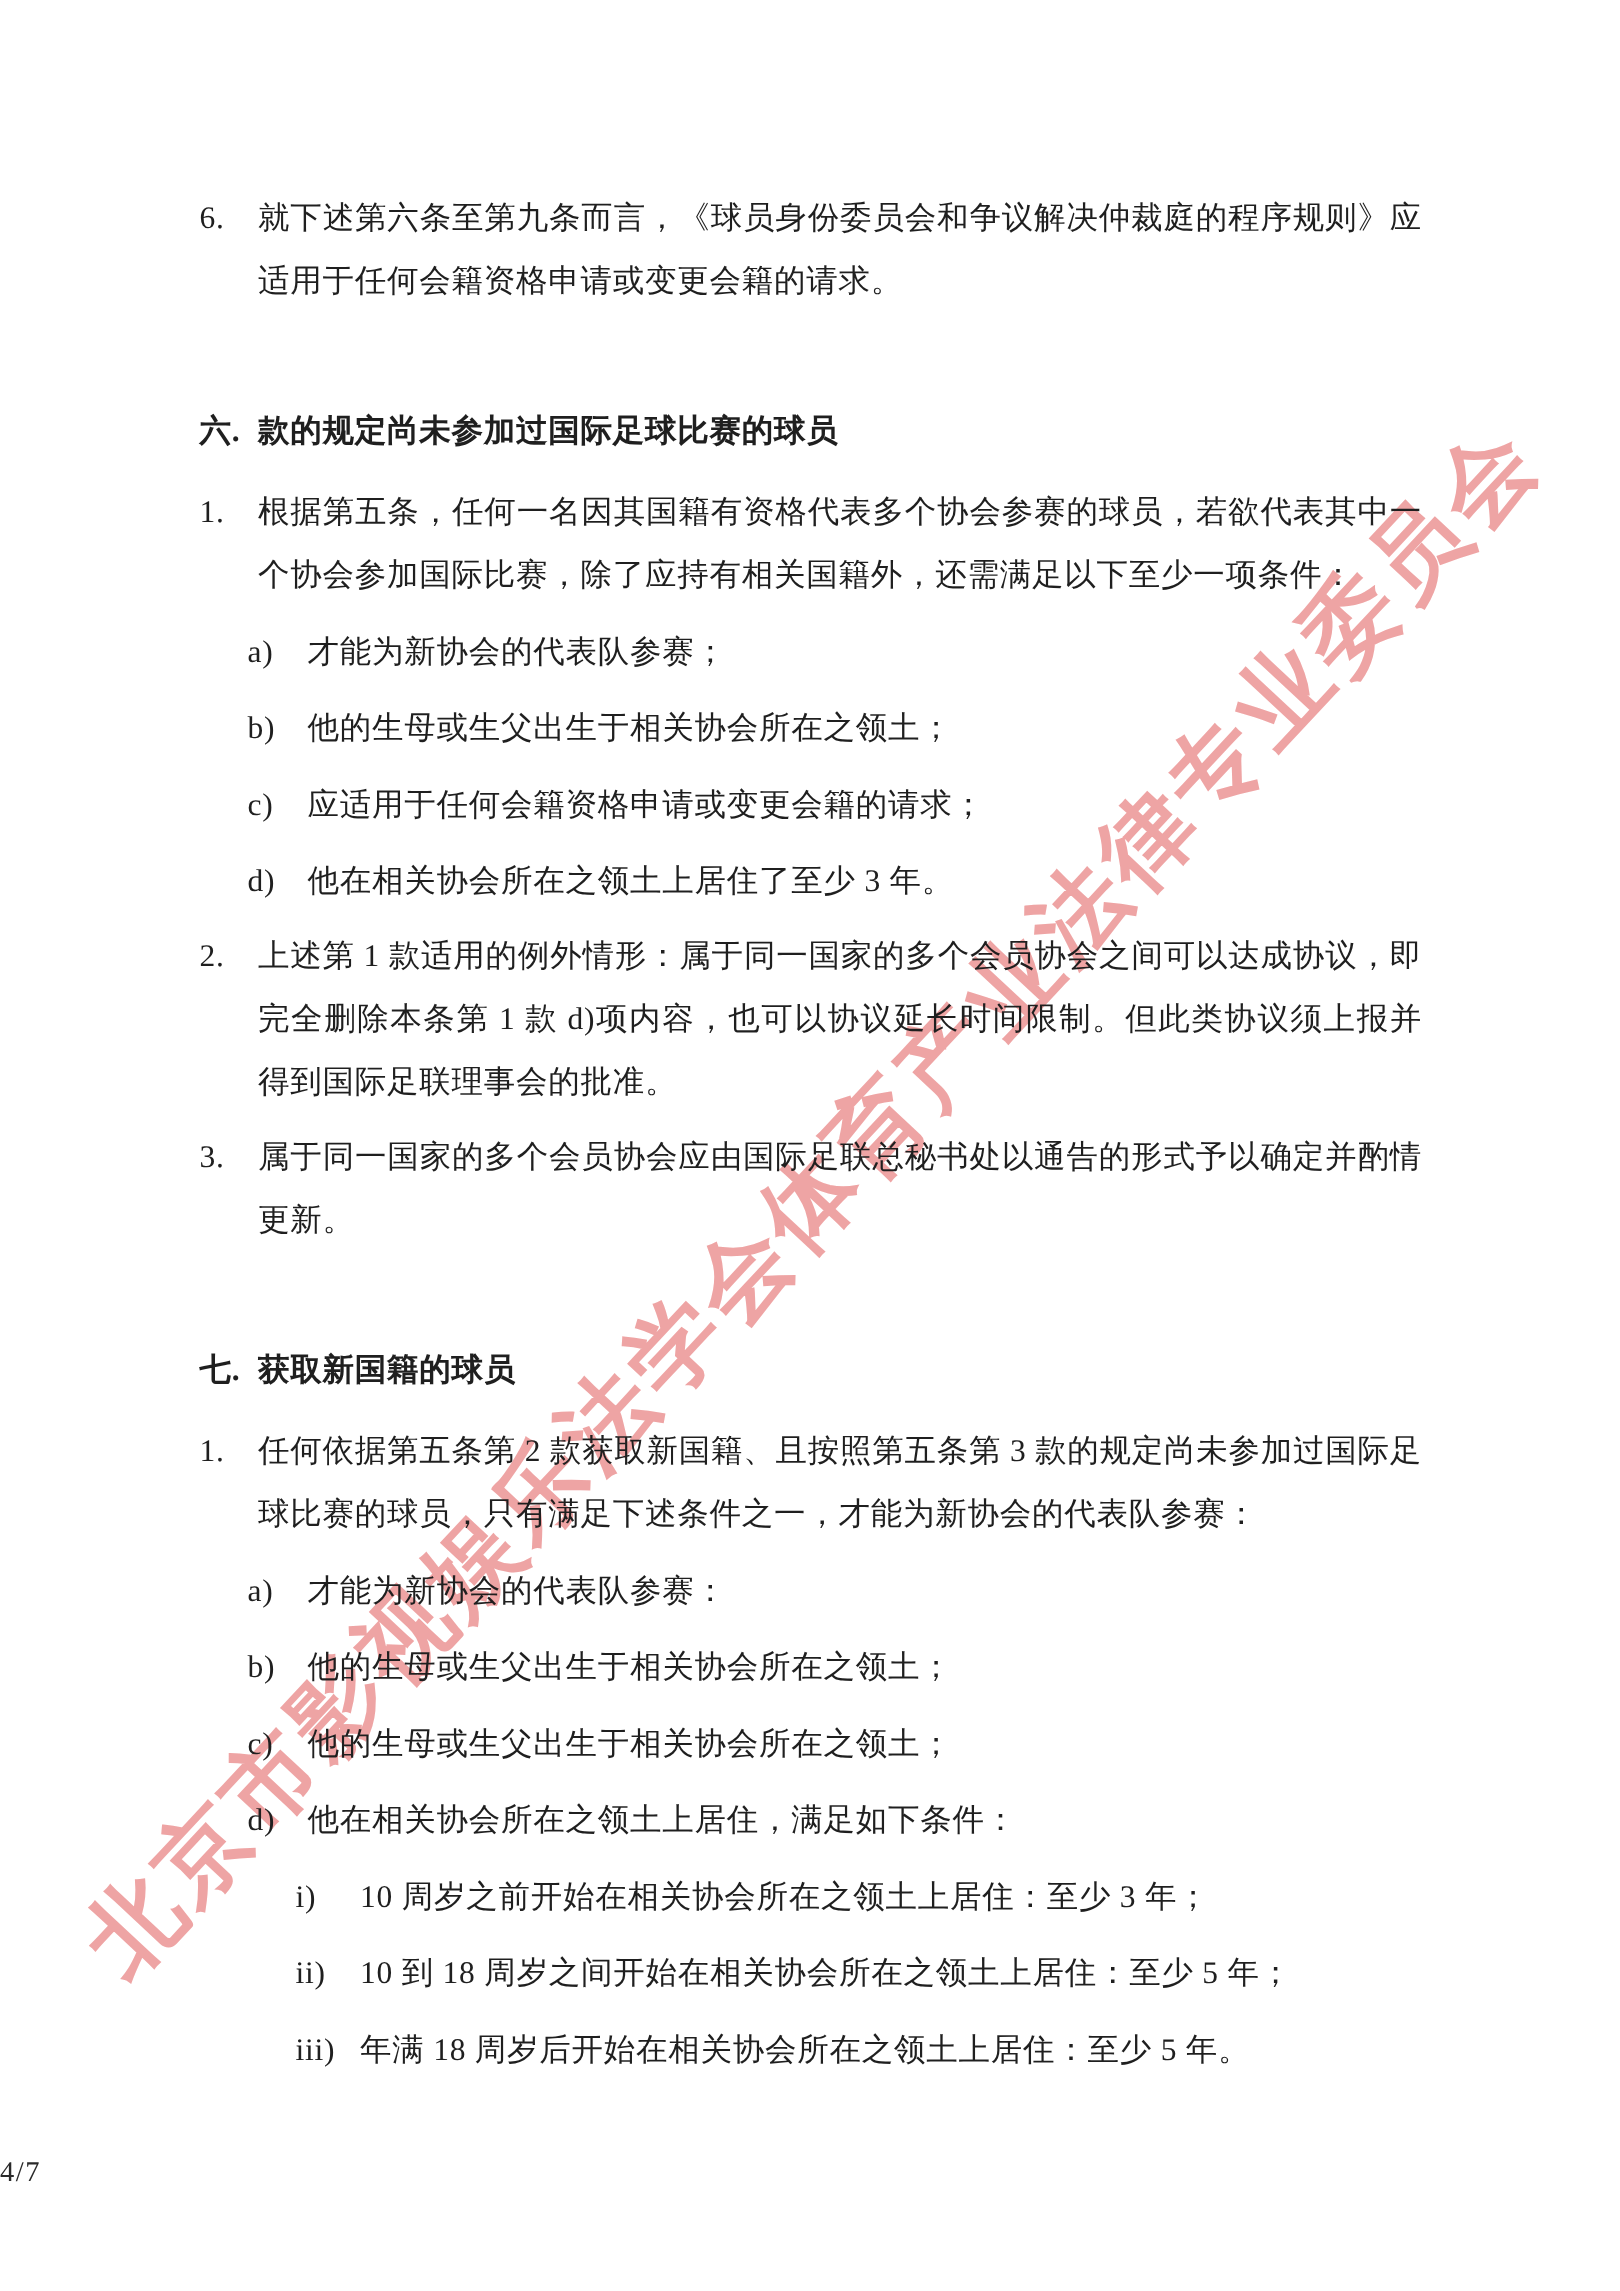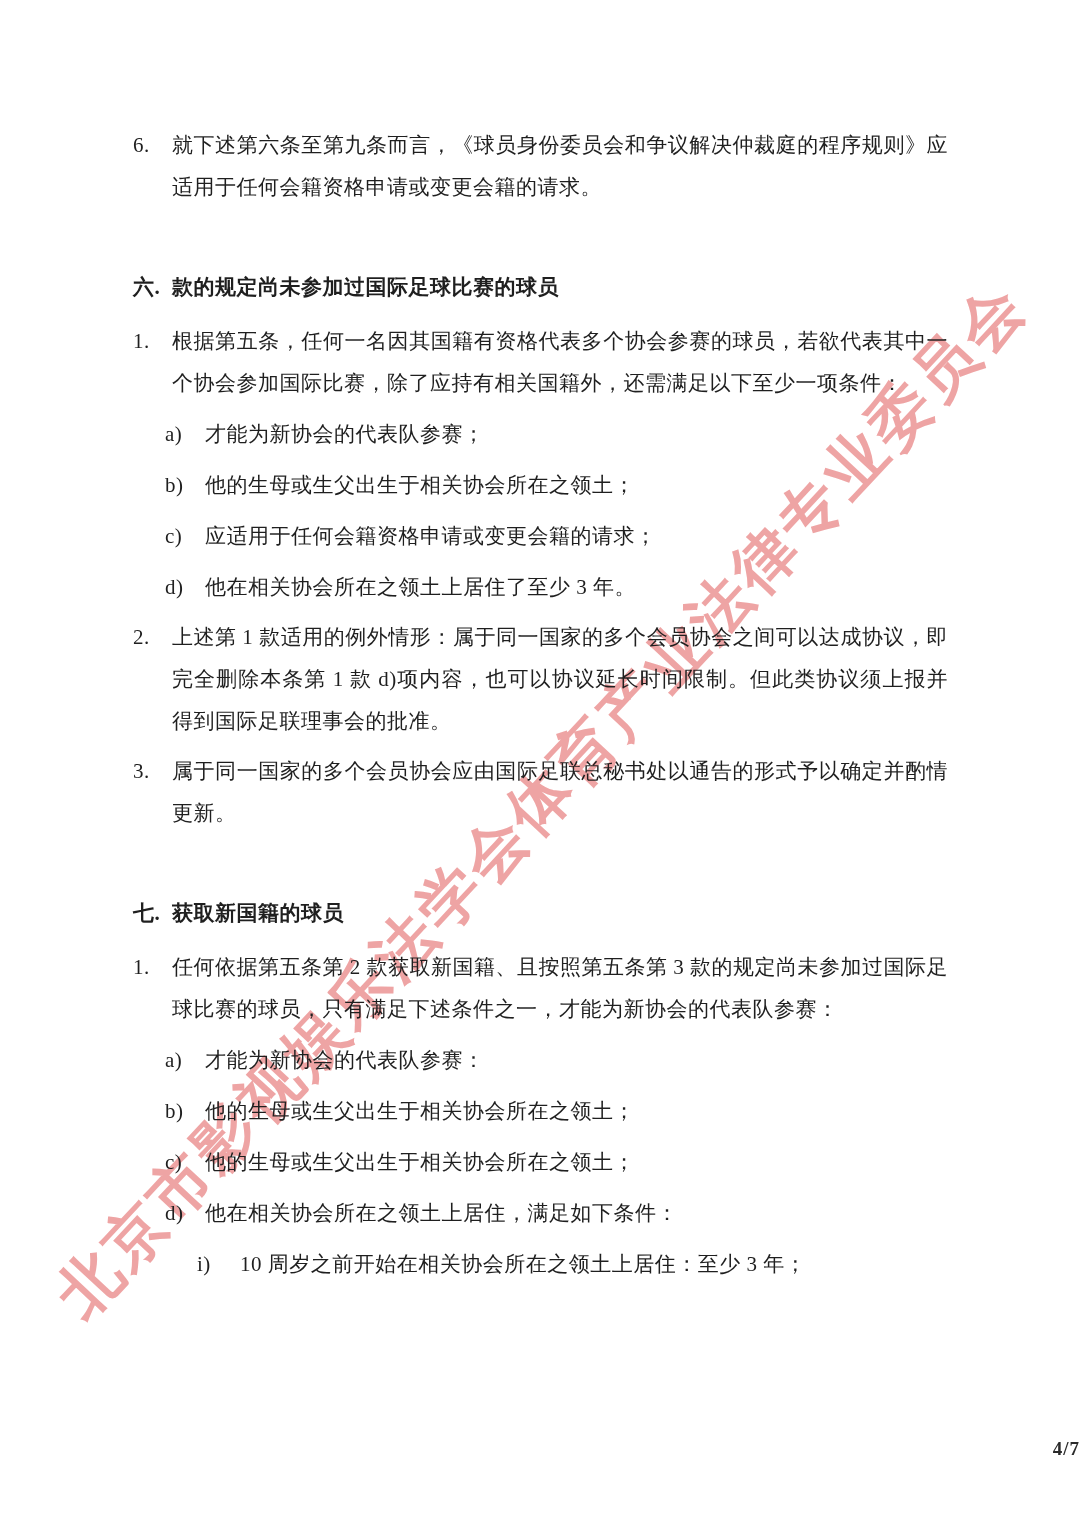--- a/index.html
+++ b/index.html
@@ -60,26 +60,25 @@
   .item    { margin-top: 8px; }
   .sub     { margin-top: 9px; }
   .heading { margin-top: 58px; font-weight: bold; }
   .after-heading { margin-top: 12px; }
   .first { margin-top: 0; }
   .footer {
     position: absolute;
     left: 0;
     top: 1438px;
     width: 100%;
-    text-align: right;
+    text-align: left;
     font-size: 19px;
     letter-spacing: 1px;
     color: #2a2a2a;
     z-index: 1;
-    font-weight: bold;
   }
 </style>
 </head>
 <body>
 
 <div class="page">
 
   <div class="watermark">北京市影视娱乐法学会体育产业法律专业委员会</div>
 
   <div class="content">
@@ -150,18 +149,26 @@
     </div>
     <div class="row lvl2 sub">
       <span class="marker">d)</span>
       <span class="body">他在相关协会所在之领土上居住，满足如下条件：</span>
     </div>
 
     <div class="row lvl3 sub">
       <span class="marker">i)</span>
       <span class="body">10 周岁之前开始在相关协会所在之领土上居住：至少 3 年；</span>
     </div>
+    <div class="row lvl3 sub">
+      <span class="marker">ii)</span>
+      <span class="body">10 到 18 周岁之间开始在相关协会所在之领土上居住：至少 5 年；</span>
+    </div>
+    <div class="row lvl3 sub">
+      <span class="marker">iii)</span>
+      <span class="body">年满 18 周岁后开始在相关协会所在之领土上居住：至少 5 年。</span>
+    </div>
 
   </div>
 
   <div class="footer">4/7</div>
 
 </div>
 
 </body></html>

